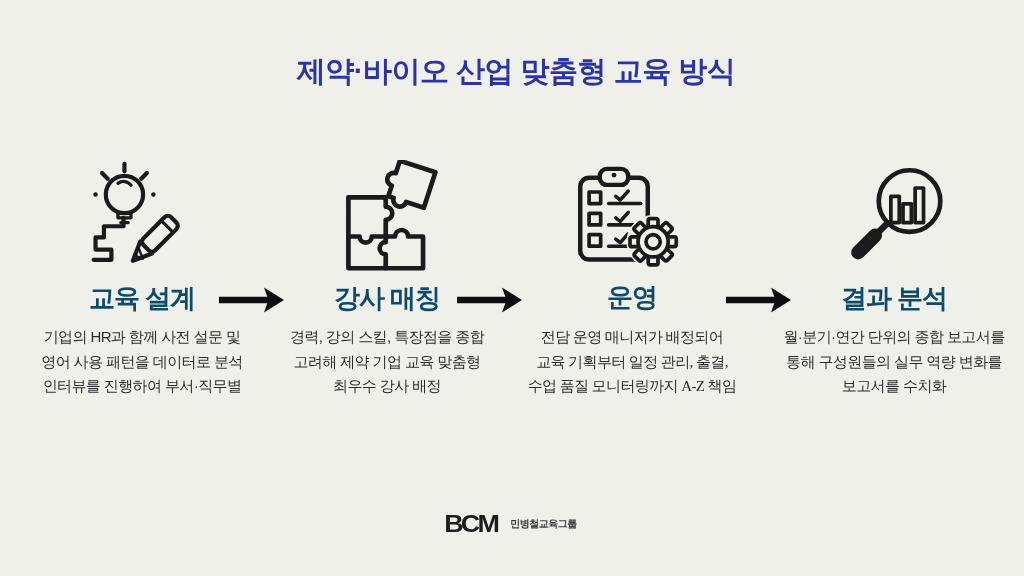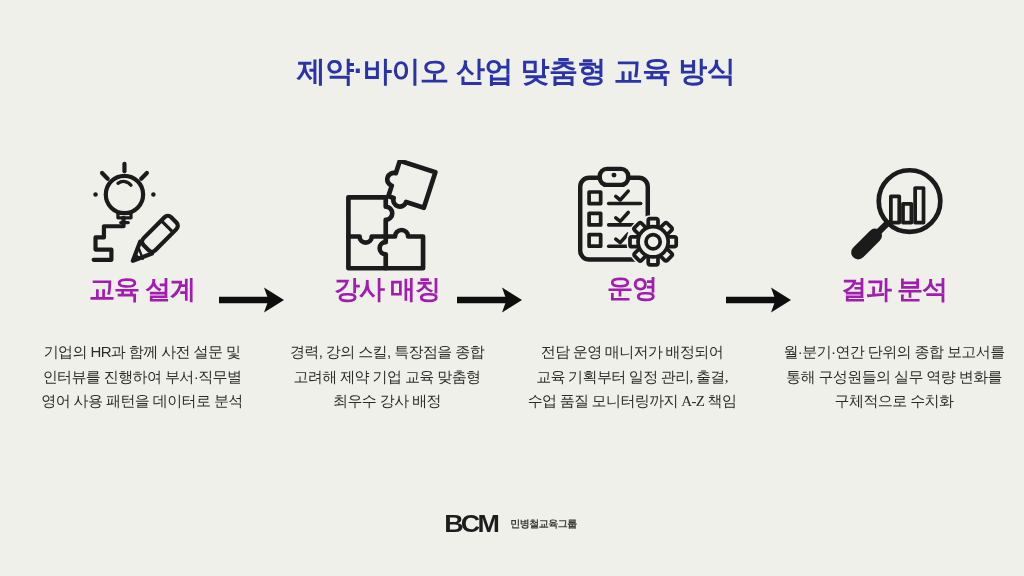--- a/index.html
+++ b/index.html
@@ -23,25 +23,26 @@
   .step.s2{left:267px;text-align:center;}
   .step.s3{left:512px;font-family:Liberation Serif, serif;}
   .step.s4{left:774px;}
   .icon-wrap{
     height:115px;display:flex;align-items:flex-end;justify-content:center;
   }
   .icon-wrap svg{height:112px;width:auto;display:block;}
   .step.s3 .icon-wrap svg{transform:translateX(-8px);}
   .step.s1 .icon-wrap svg{transform:translateX(-6px);}
   .step-title{
+    margin-top:9px;
     font-size:26px;font-weight:800;letter-spacing:-1px;
-    color:#a21caf;line-height:34px;
+    color:#0c4a6e;line-height:34px;
   }
   .step-desc{
-    margin-top:34px;
+    margin-top:10px;
     font-size:15px;line-height:24.5px;letter-spacing:-0.6px;
     color:#2B2B2B;font-weight:500;
   }
   .arrow{position:absolute;top:286px;width:66px;height:28px;}
   .arrow.a1{left:219px;}
   .arrow.a2{left:457px;}
   .arrow.a3{left:726px;}
   .footer{
     position:absolute;left:0;right:0;top:512px;
     display:flex;align-items:center;justify-content:center;gap:16px;
@@ -84,22 +85,22 @@
         <path class="ic" d="M-9,-52 h18" stroke-width="3.5"></path>
         <path class="ic" d="M-9,-20 L0,0 L9,-20" stroke-width="4.5"></path>
         <path class="ic" d="M-5,-14 L6,-9" stroke-width="2.5"></path>
         <path class="icf" d="M-3.5,-8 L0,0 L3.5,-8 Z"></path>
       </g>
     </svg>
   </div>
   <div class="step-title">교육 설계</div>
   <div class="step-desc">
     <div>기업의 HR과 함께 사전 설문 및</div>
+    <div>영어 사용 패턴을 데이터로 분석</div>
     <div>인터뷰를 진행하여 부서·직무별</div>
-    <div>영어 사용 패턴을 데이터로 분석</div>
   </div>
 </div>
 
 <div class="step s2">
   <div class="icon-wrap">
     <svg viewBox="0 0 130 120" aria-hidden="true">
 
       <path class="ic" d="M24,40 H64 V50 a7,7 0 1 1 0,14 V82 H74 a7,7 0 1 1 14,0 H104 V116 H24 Z" stroke-width="5"></path>
       <path class="ic" d="M64,82 v6 a6.5,6.5 0 1 0 0,13 v15" stroke-width="5"></path>
       <path class="ic" d="M24,82 h12 a6.5,6.5 0 1 0 13,0 h15" stroke-width="5"></path>
@@ -168,21 +169,21 @@
       <rect class="ic" x="75" y="47" width="9" height="20" stroke-width="4"></rect>
       <rect class="ic" x="88" y="30" width="9" height="37" stroke-width="4"></rect>
       <path class="ic" d="M58,68 L48,78" stroke-width="7"></path>
       <path class="ic" d="M45,81 L27,99" stroke-width="15"></path>
     </svg>
   </div>
   <div class="step-title">결과 분석</div>
   <div class="step-desc">
     <div>월·분기·연간 단위의 종합 보고서를</div>
     <div>통해 구성원들의 실무 역량 변화를</div>
-    <div>구체적으로 수치화</div>
+    <div>보고서를 수치화</div>
   </div>
 </div>
 
 <svg class="arrow a1" viewBox="0 0 66 28" aria-hidden="true">
   <path d="M0,10.8 H50 V17.2 H0 Z" fill="#0E0E0E"></path>
   <path d="M45,1.5 L65,14 L45,26.5 L49.5,14 Z" fill="#0E0E0E"></path>
 </svg>
 <svg class="arrow a2" viewBox="0 0 66 28" aria-hidden="true">
   <path d="M0,10.8 H50 V17.2 H0 Z" fill="#0E0E0E"></path>
   <path d="M45,1.5 L65,14 L45,26.5 L49.5,14 Z" fill="#0E0E0E"></path>

